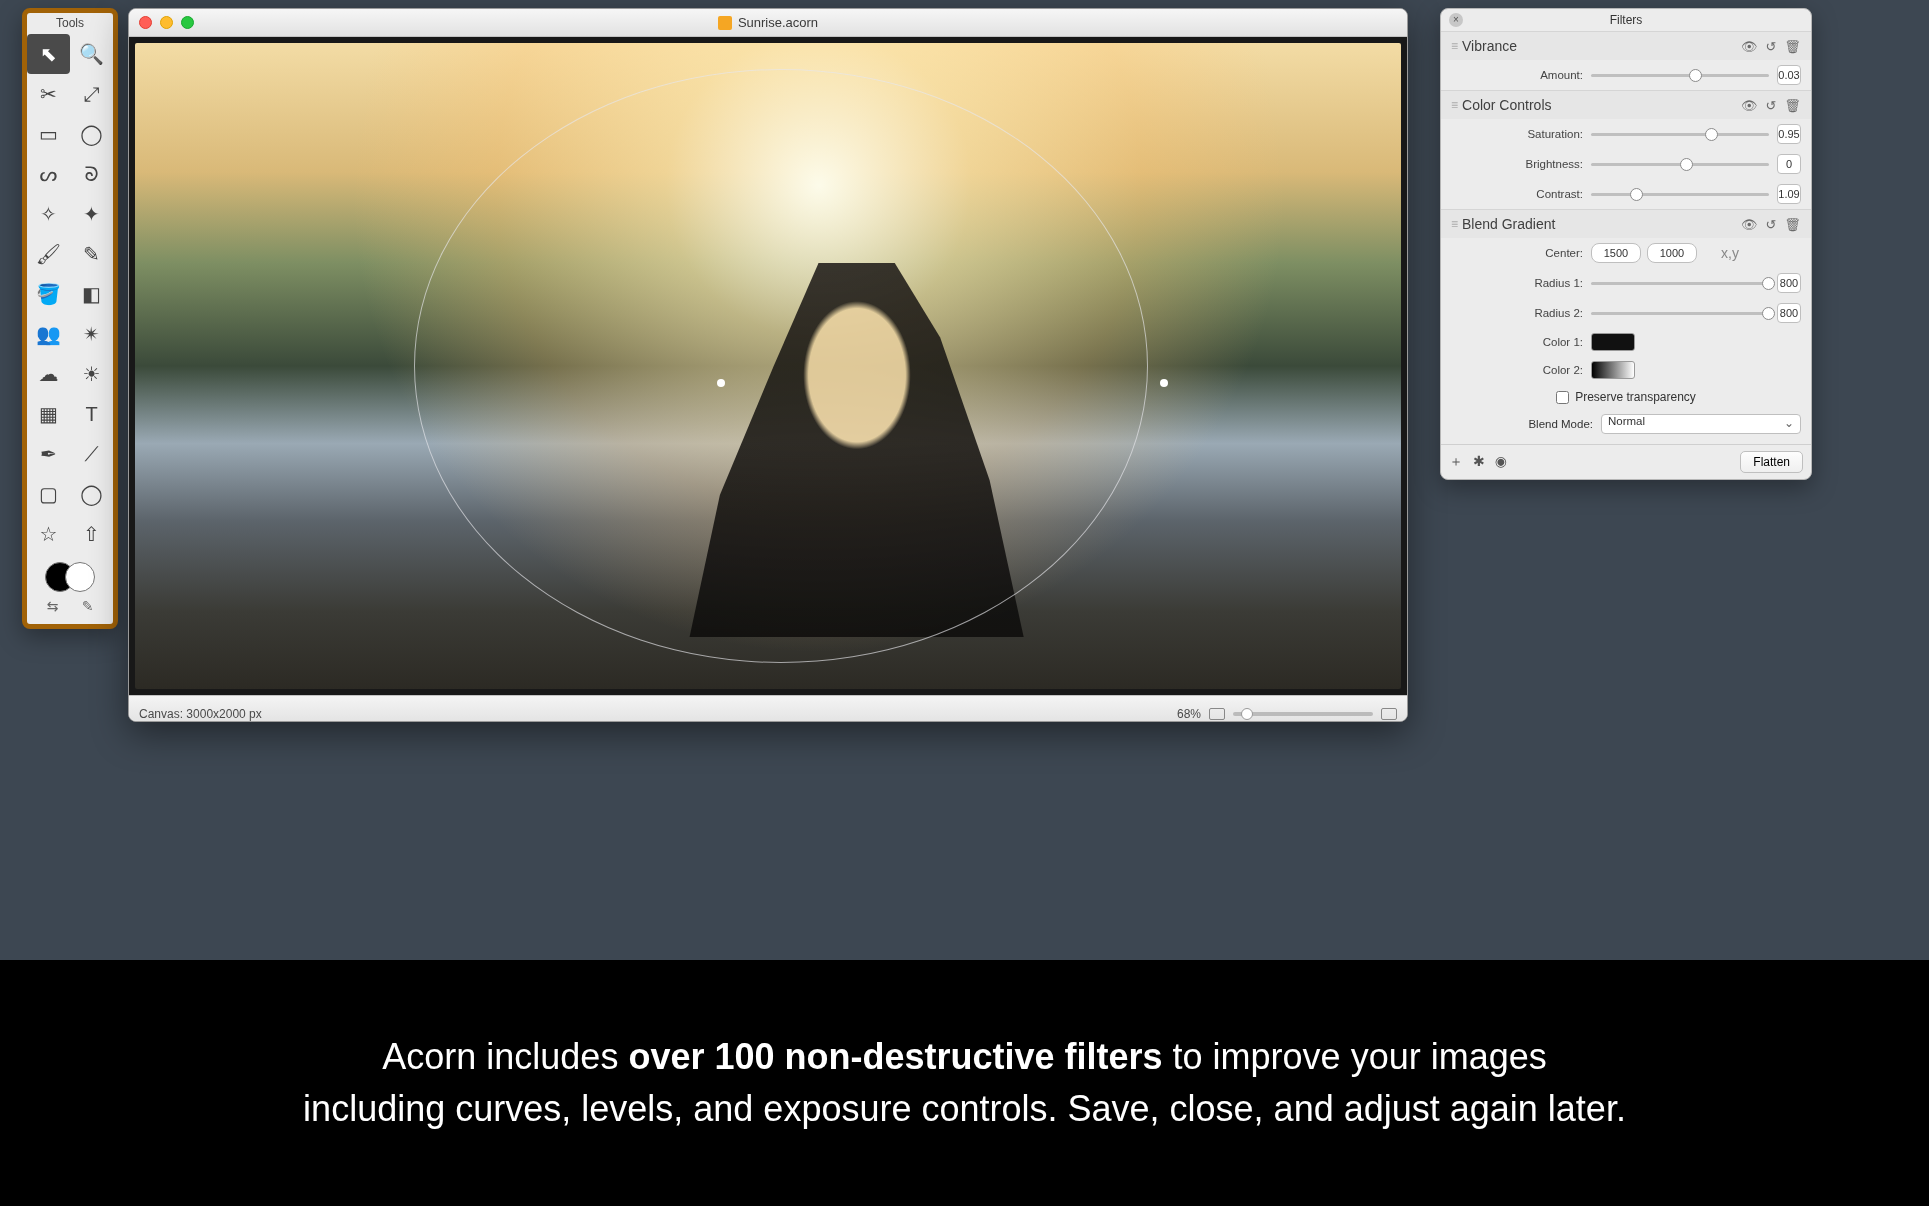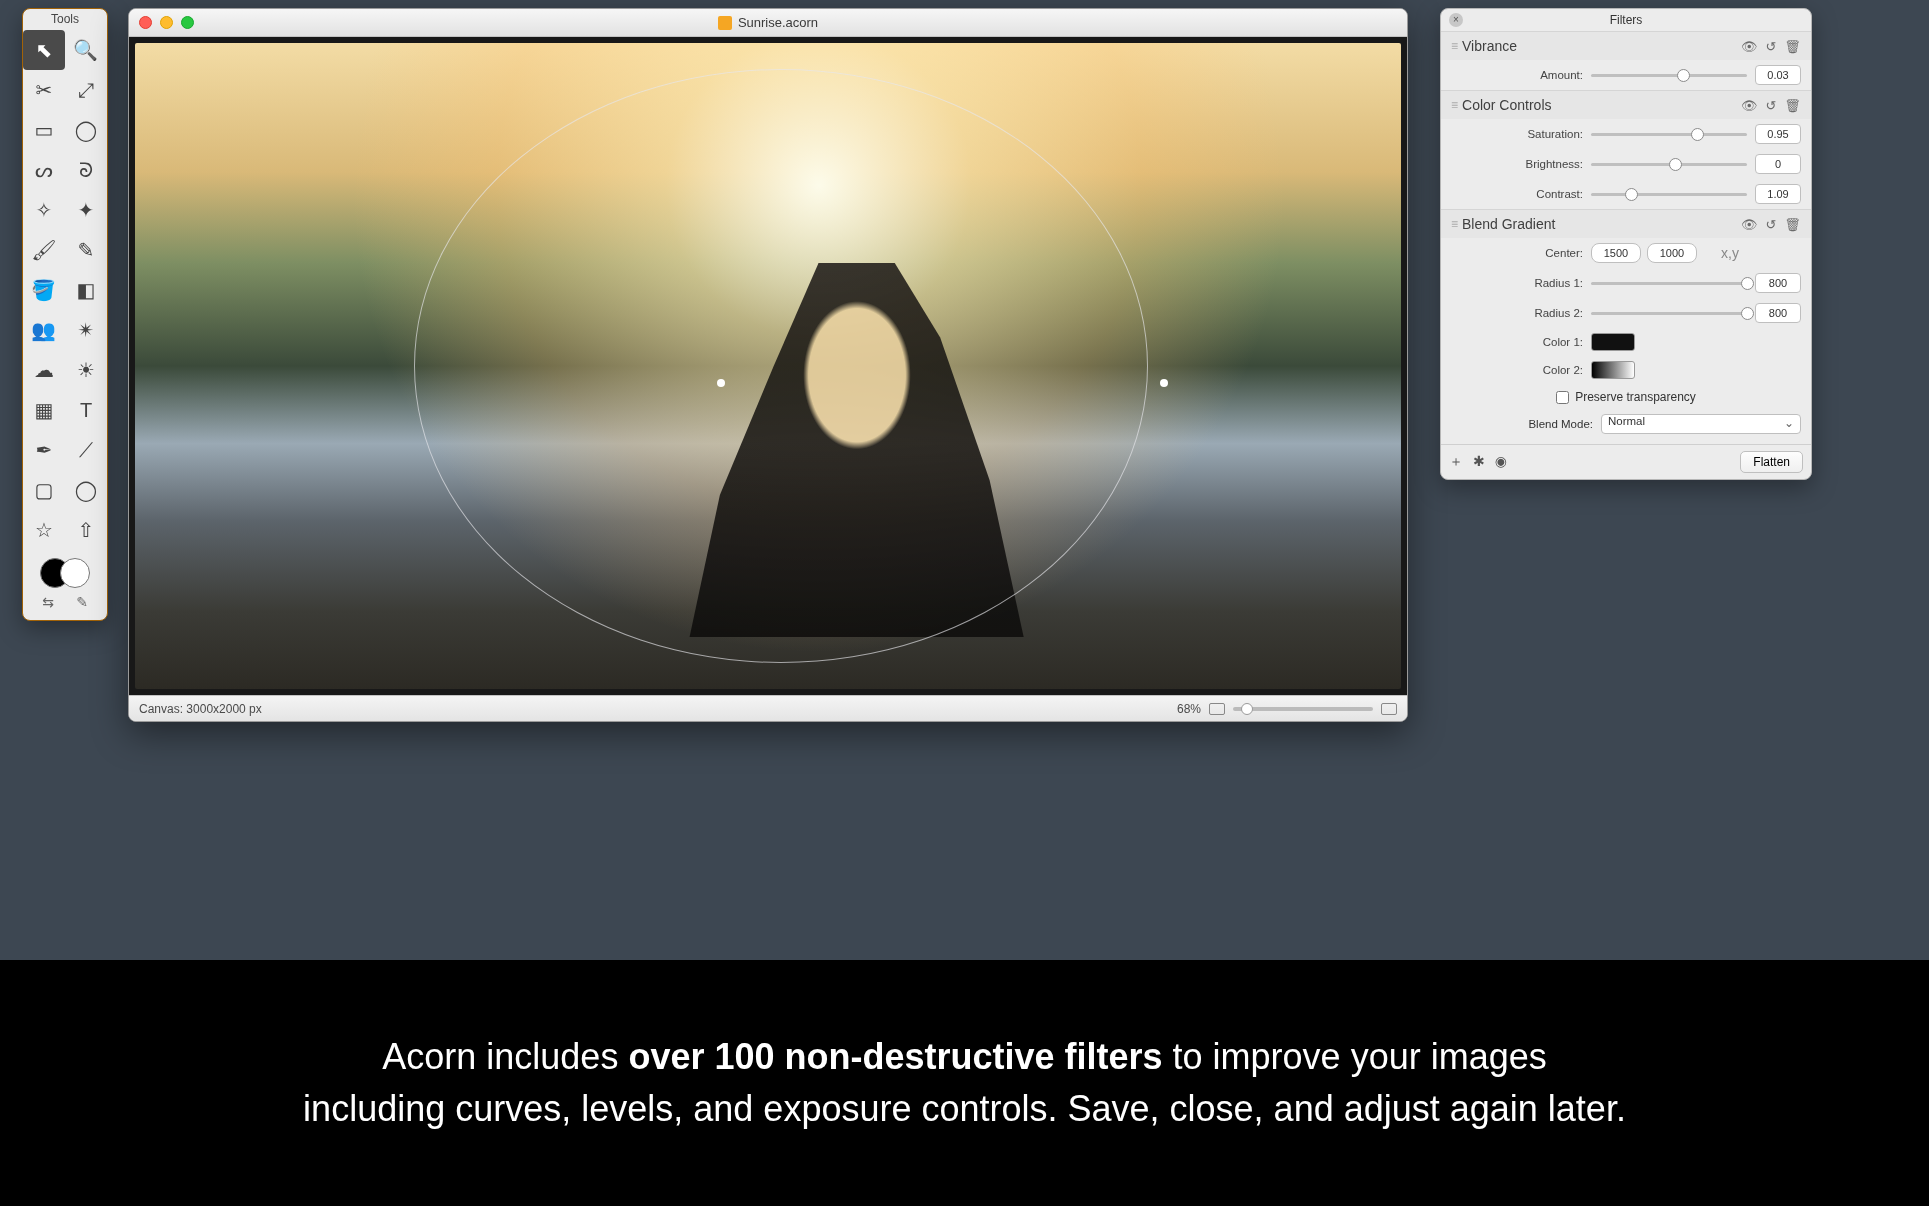--- a/index.html
+++ b/index.html
@@ -2,22 +2,22 @@
 <html><head>
 <meta charset="utf-8">
 <style>
 * { margin: 0; padding: 0; box-sizing: border-box; font-family: -apple-system, "Helvetica Neue", Arial, sans-serif; }
 body { background: #3d4752; width: 1929px; height: 1206px; position: relative; overflow: hidden; }
 
 .desktop { position: relative; width: 100%; height: 960px; }
 
 
 .tools {
-  position: absolute; left: 22px; top: 8px; width: 86px;
-  background: #ececec; border: 1px solid #a16207; border-radius: 8px;
+  position: absolute; left: 22px; top: 8px; width: 96px;
+  background: #ececec; border: 5px solid #a16207; border-radius: 8px;
   box-shadow: 0 8px 24px rgba(0,0,0,.35);
 }
 .tools-title { font-size: 12px; text-align: center; padding: 3px 0 4px; color: #444; }
 .tools-grid { display: grid; grid-template-columns: 1fr 1fr; }
 .tool { height: 40px; display:flex; align-items:center; justify-content:center; font-size: 20px; color:#444; }
 .tool.sel { background:#4a4a4a; color:#fff; border-radius:4px; }
 .swatch-row { display:flex; justify-content:center; gap:-6px; padding:8px 0 4px; }
 .swatch { width: 30px; height: 30px; border-radius: 50%; border:1px solid #777; background:#000; }
 .swatch.white { background:#fff; margin-left:-10px; }
 .picker-row { display:flex; justify-content:space-around; padding: 2px 8px 10px; font-size: 14px; color:#666; }
@@ -48,21 +48,21 @@
   clip-path: polygon(40% 0, 60% 0, 72% 20%, 85% 58%, 94% 100%, 6% 100%, 14% 62%, 28% 28%);
   filter: blur(.3px);
   opacity:.85;
 }
 .radial-guide {
   position:absolute; left:22%; top:4%; width:58%; height:92%;
   border:1px solid rgba(230,230,235,.65); border-radius:50%;
 }
 .handle { position:absolute; width:8px;height:8px;background:#fff;border-radius:50%; }
 .handle.c { left:46%; top:52%;} .handle.e{ left:81%; top:52%;}
-.statusbar { position:absolute; bottom:0; left:0; right:0; height:26px; background:linear-gradient(#f4f4f4,#e4e4e4); border-top:1px solid #c3c3c3; display:flex; align-items:center; padding:0 10px; font-size:12px; color:#4a4a4a; }
+.statusbar { position:absolute; bottom:0; left:0; right:0; height:26px; background:linear-gradient(#f4f4f4,#e4e4e4); border-top:1px solid #c3c3c3; display:flex; align-items:flex-end; padding:0 10px; font-size:12px; color:#4a4a4a; }
 .status-right { margin-left:auto; display:flex; align-items:center; gap:8px;}
 .zoom-slider { width:140px; height:4px; background:#bbb; border-radius:2px; position:relative;}
 .zoom-slider .knob{ position:absolute; left:8px; top:-4px; width:12px;height:12px;border-radius:50%;background:#fff;border:1px solid #9a9a9a;}
 .sq { width:16px;height:12px;border:1px solid #888;border-radius:2px;}
 
 
 .filters {
   position: absolute; left: 1440px; top: 8px; width: 372px;
   background:#ececec; border:1px solid #b6b6b6; border-radius:8px;
   box-shadow: 0 8px 24px rgba(0,0,0,.35); font-size:12px; color:#333;
@@ -71,21 +71,21 @@
 .filters-close { position:absolute; left:8px; top:4px; width:14px;height:14px;border-radius:50%;background:#c7c7c7;color:#555;font-size:10px;line-height:14px;text-align:center;}
 .section-h { display:flex; align-items:center; padding:6px 10px; border-top:1px solid #d5d5d5; background:#e6e6e6;}
 .section-h:first-of-type{border-top:none;}
 .drag { color:#aaa; margin-right:6px; letter-spacing:-2px;}
 .section-name { font-size:14px; color:#3f3f3f; flex:1;}
 .section-icons { display:flex; gap:8px; color:#6a6a6a; font-size:13px;}
 .row { display:flex; align-items:center; padding:5px 10px 5px 0; }
 .row label { width:150px; text-align:right; padding-right:8px; font-size:11.5px; color:#444;}
 .slider { flex:1; height:3px; background:#bfbfbf; border-radius:2px; position:relative; margin-right:8px;}
 .slider .k { position:absolute; top:-5px; width:13px;height:13px;border-radius:50%;background:#fff;border:1px solid #8b8b8b;}
-.valbox { width:46px; height:20px; border:1px solid #bfbfbf; border-radius:4px; background:#fff; text-align:center; font-size:11px; line-height:18px;}
+.valbox { width:24px; height:20px; border:1px solid #bfbfbf; border-radius:4px; background:#fff; text-align:center; font-size:11px; line-height:18px;}
 .dual { display:flex; gap:6px;}
 .dual .valbox{width:50px;border-radius:8px;}
 .xy { font-size:14px; color:#888; margin-left:24px; align-self:center;}
 .colorwell{ width:44px;height:18px;border:1px solid #9a9a9a;border-radius:3px;background:linear-gradient(#111,#111);}          
 .colorwell.grad{ background:linear-gradient(90deg,#000,#fff);}          
 .chk { display:flex; justify-content:center; align-items:center; gap:6px; padding:6px 0;}
 .chk input{width:13px;height:13px;}
 .bm { display:flex; align-items:center; padding:4px 10px 10px;}
 .bm label{width:150px;text-align:right;padding-right:8px;font-size:11.5px;}
 .select { flex:1; height:20px; border:1px solid #bfbfbf; border-radius:4px; background:#fff; padding:0 18px 0 6px; font-size:11.5px; position:relative;}

